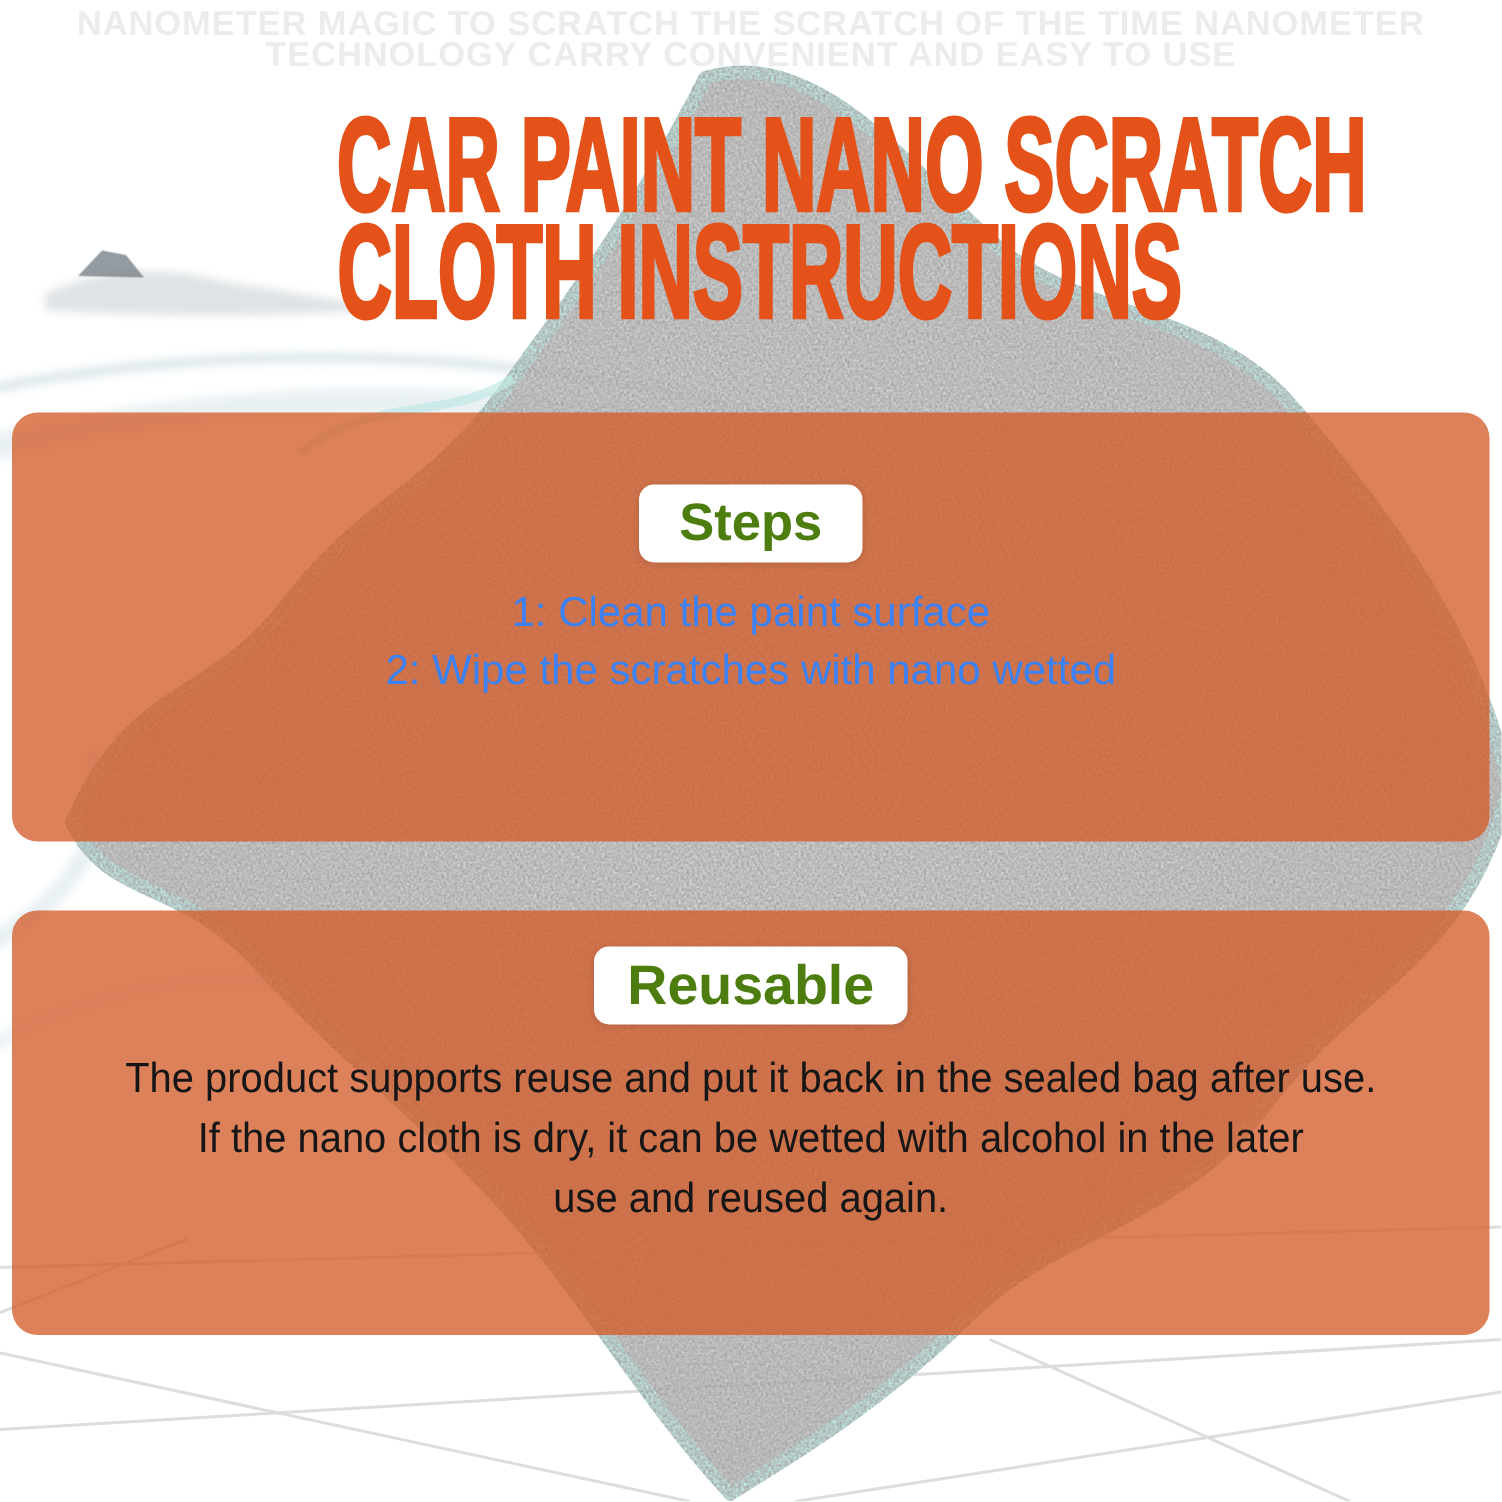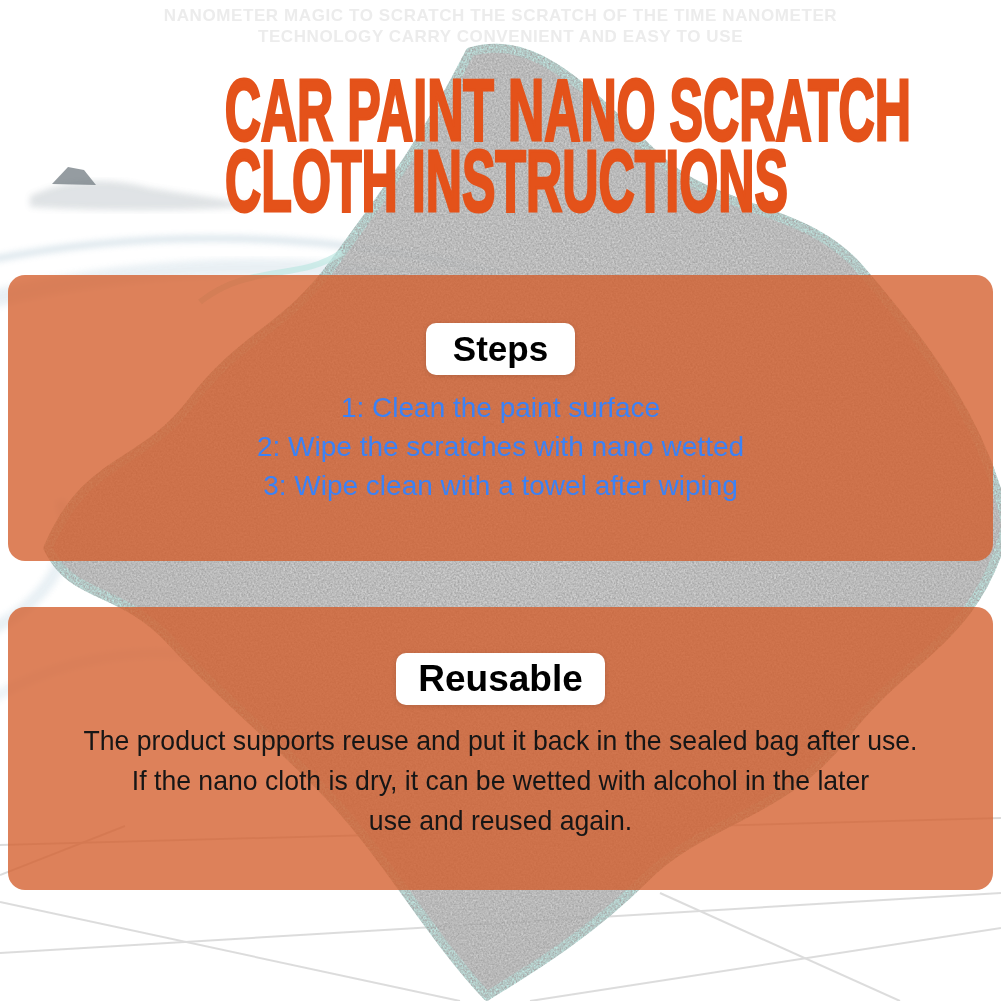--- a/index.html
+++ b/index.html
@@ -3,43 +3,43 @@
 <meta charset="utf-8">
 <style>
   html,body{margin:0;padding:0;background:#ffffff;}
   .canvas{
     position:relative;width:1001px;height:1001px;overflow:hidden;background:#ffffff;
     font-family:"Liberation Sans",sans-serif;
   }
   .bg-svg{position:absolute;left:0;top:0;width:1001px;height:1001px;}
   .watermark{
     position:absolute;top:5px;left:0;right:0;text-align:center;
-    color:#ECECEC;font-weight:bold;font-size:17px;line-height:21px;letter-spacing:.6px;
+    color:#ECECEC;font-weight:bold;font-size:23px;line-height:21px;letter-spacing:.6px;
   }
   .title{
     position:absolute;top:74px;left:0;right:0;margin:0;text-align:center;color:#E4521A;padding-left:12px;
   }
   .title .tline{
     display:block;white-space:nowrap;font-size:88px;line-height:71px;font-weight:bold;
     transform:scaleX(.57);transform-origin:50% 50%;
     -webkit-text-stroke:3px currentColor;
   }
   .panel{
     position:absolute;left:8px;width:985px;border-radius:17px;text-align:center;
     background:rgba(212,94,43,0.78);
   }
   .panel-steps{top:275px;height:286px;}
   .panel-reusable{top:607px;height:283px;}
   .label-box{
     display:inline-block;background:#ffffff;border-radius:10px;
     box-shadow:0 1px 5px rgba(0,0,0,0.15);
-    color:#000000;font-weight:bold;
+    color:#4d7c0f;font-weight:bold;
   }
   .panel-steps .label-box{margin-top:48px;padding:4px 27px;font-size:35px;line-height:44px;}
-  .panel-reusable .label-box{margin-top:46px;padding:4px 22px;font-size:37px;line-height:44px;}
+  .panel-reusable .label-box{margin-top:24px;padding:4px 22px;font-size:37px;line-height:44px;}
   .steps-list{
     list-style:none;margin:13px 0 0;padding:0;
     font-size:28px;line-height:39px;color:#3b82f6;
   }
   .reusable-text{margin:16px 0 16px;font-size:28px;line-height:40px;color:#161616;}
   .reusable-text .rline{display:block;white-space:nowrap;transform:scaleX(.95);transform-origin:50% 50%;}
 </style>
 </head>
 <body>
 
@@ -103,21 +103,20 @@
     <span class="tline">CLOTH INSTRUCTIONS</span>
   </h1>
 
   <section class="panel panel-steps">
     <div class="label-box">
       <span>Steps</span>
     </div>
     <ul class="steps-list">
       <li>1: Clean the paint surface</li>
       <li>2: Wipe the scratches with nano wetted</li>
-      <li>3: Wipe clean with a towel after wiping</li>
     </ul>
   </section>
 
   <section class="panel panel-reusable">
     <div class="label-box">
       <span>Reusable</span>
     </div>
     <p class="reusable-text">
       <span class="rline">The product supports reuse and put it back in the sealed bag after use.</span>
       <span class="rline">If the nano cloth is dry, it can be wetted with alcohol in the later</span>

